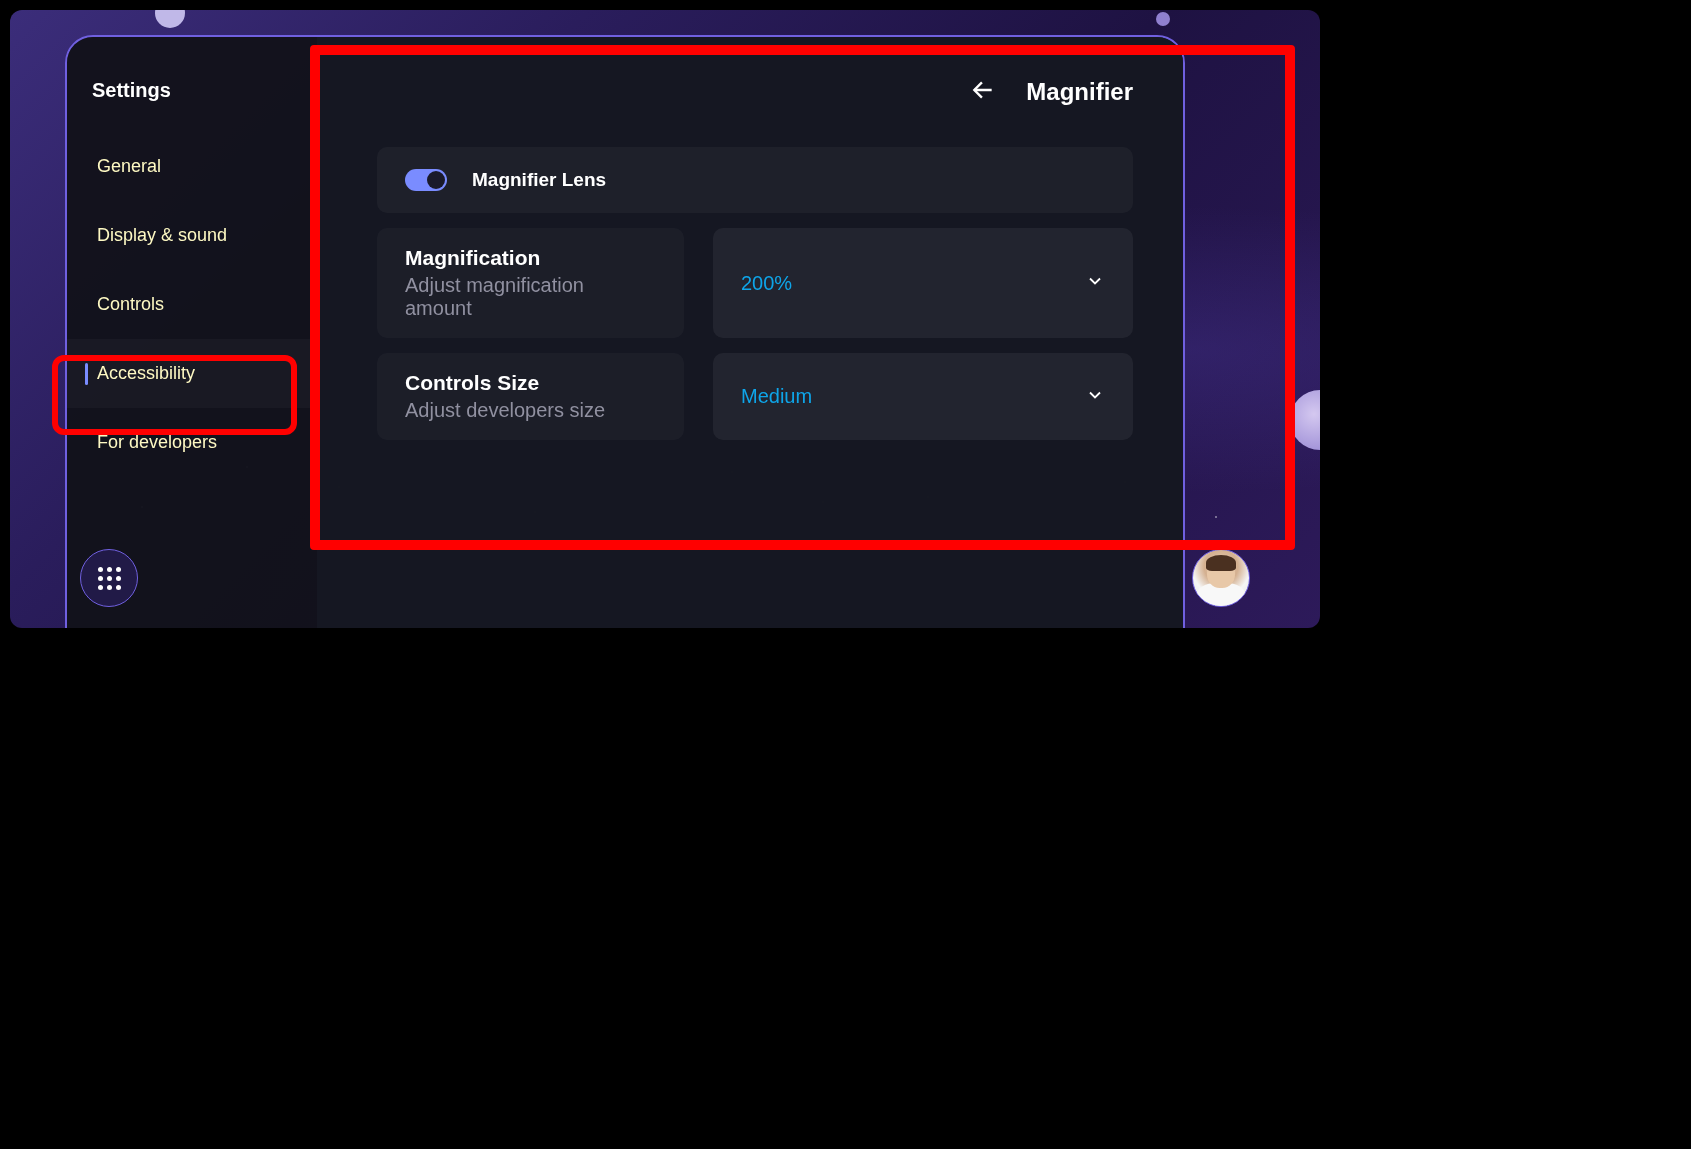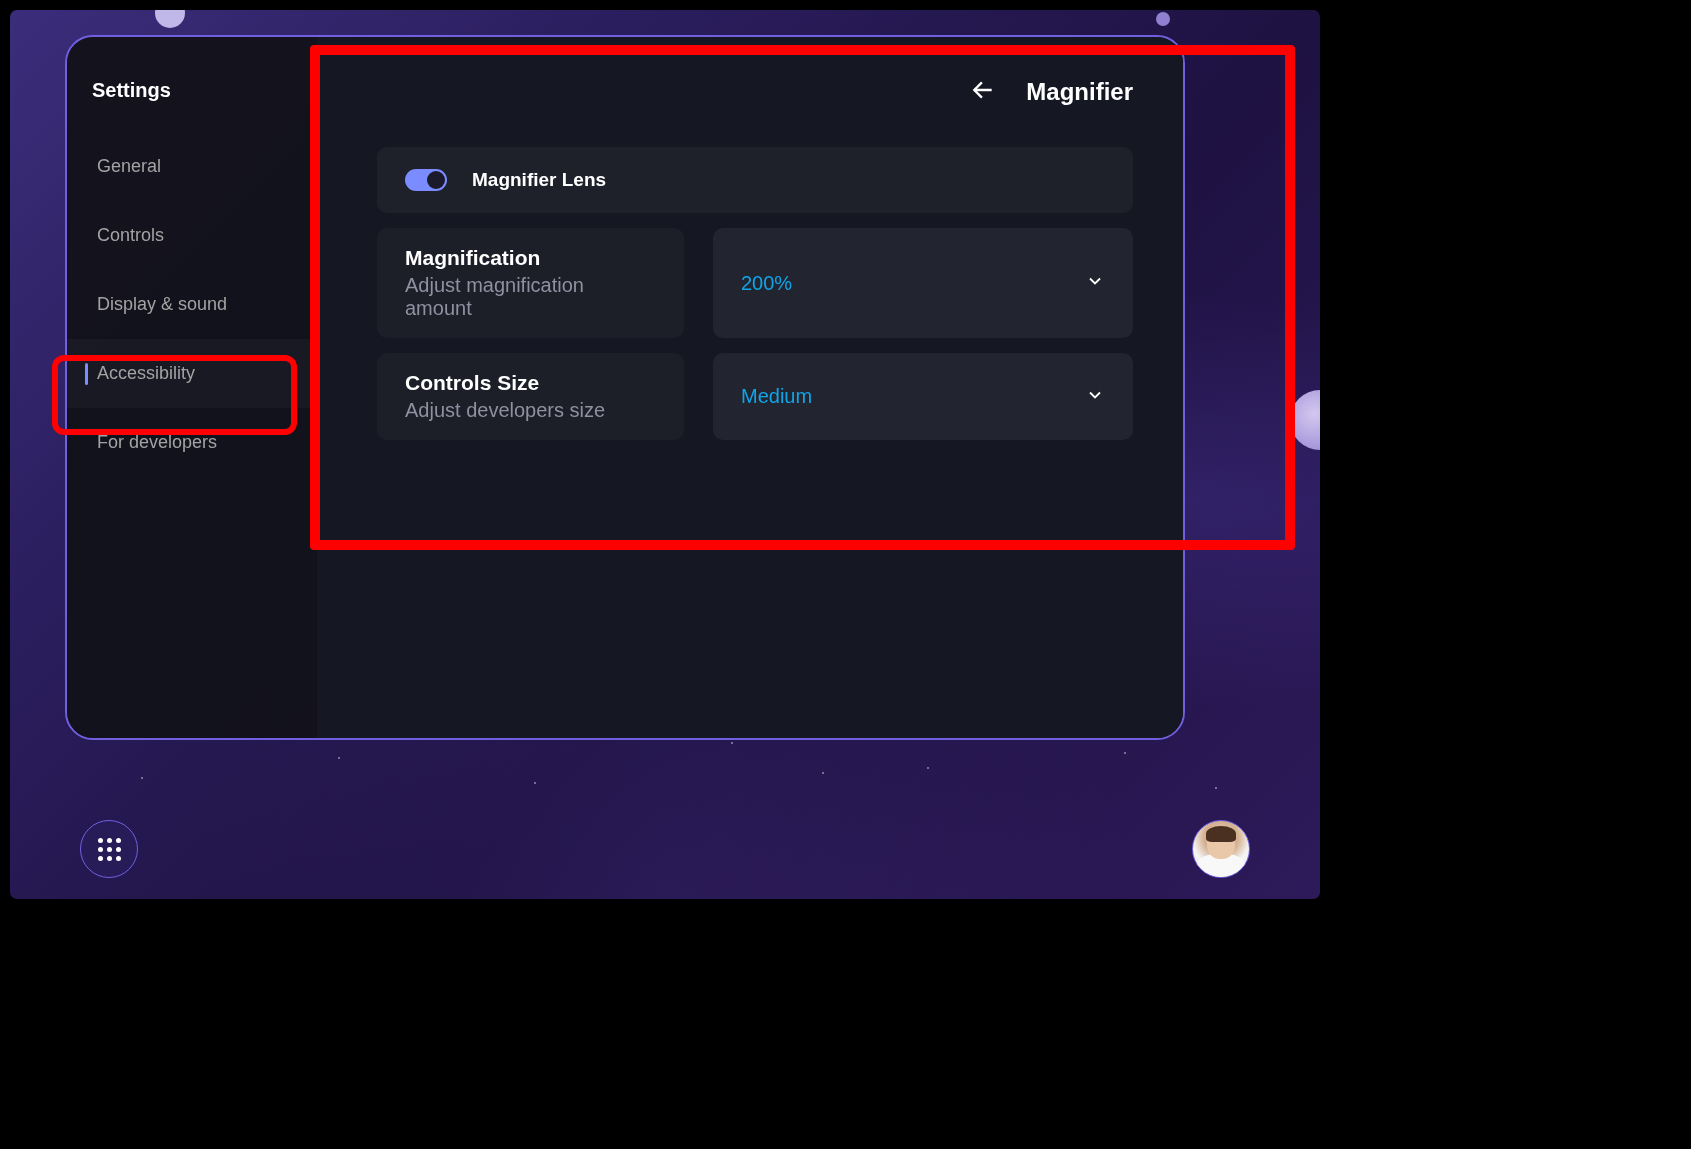--- a/index.html
+++ b/index.html
@@ -14,23 +14,23 @@
       background: #000;
       font-family: 'Segoe UI', Arial, sans-serif;
       display: flex;
       justify-content: flex-start;
       align-items: flex-start;
       padding: 10px;
     }
     
     .desktop {
       width: 1310px;
-      height: 889px;
+      height: 618px;
       background: linear-gradient(135deg, #3b2d7a 0%, #2a1d5c 30%, #1e1242 60%, #2d1a5a 100%);
-      border-radius: 7px;
+      border-radius: 12px;
       position: relative;
       overflow: hidden;
     }
     
     .desktop::before {
       content: '';
       position: absolute;
       top: 0;
       left: 0;
       right: 0;
@@ -90,21 +90,21 @@
     
     .sidebar-title {
       color: #fff;
       font-size: 20px;
       font-weight: 600;
       padding: 20px 25px 30px;
     }
     
     .sidebar-item {
       padding: 24px 30px;
-      color: #a3a3a3;
+      color: #fef9c3;
       font-size: 18px;
       font-weight: 400;
       cursor: pointer;
       position: relative;
     }
     
     .sidebar-item.active {
       background: rgba(255,255,255,0.03);
     }
     
@@ -372,24 +372,24 @@
 
   <div class="settings-window">
 
     <div class="sidebar">
       <div class="sidebar-title">Settings</div>
 
       <div class="sidebar-item">
         <span>General</span>
       </div>
       <div class="sidebar-item">
+        <span>Display &amp; sound</span>
+      </div>
+      <div class="sidebar-item">
         <span>Controls</span>
-      </div>
-      <div class="sidebar-item">
-        <span>Display &amp; sound</span>
       </div>
       <div class="sidebar-item active">
         <span>Accessibility</span>
       </div>
       <div class="sidebar-item">
         <span>For developers</span>
       </div>
     </div>
 
     <div class="main-panel">

